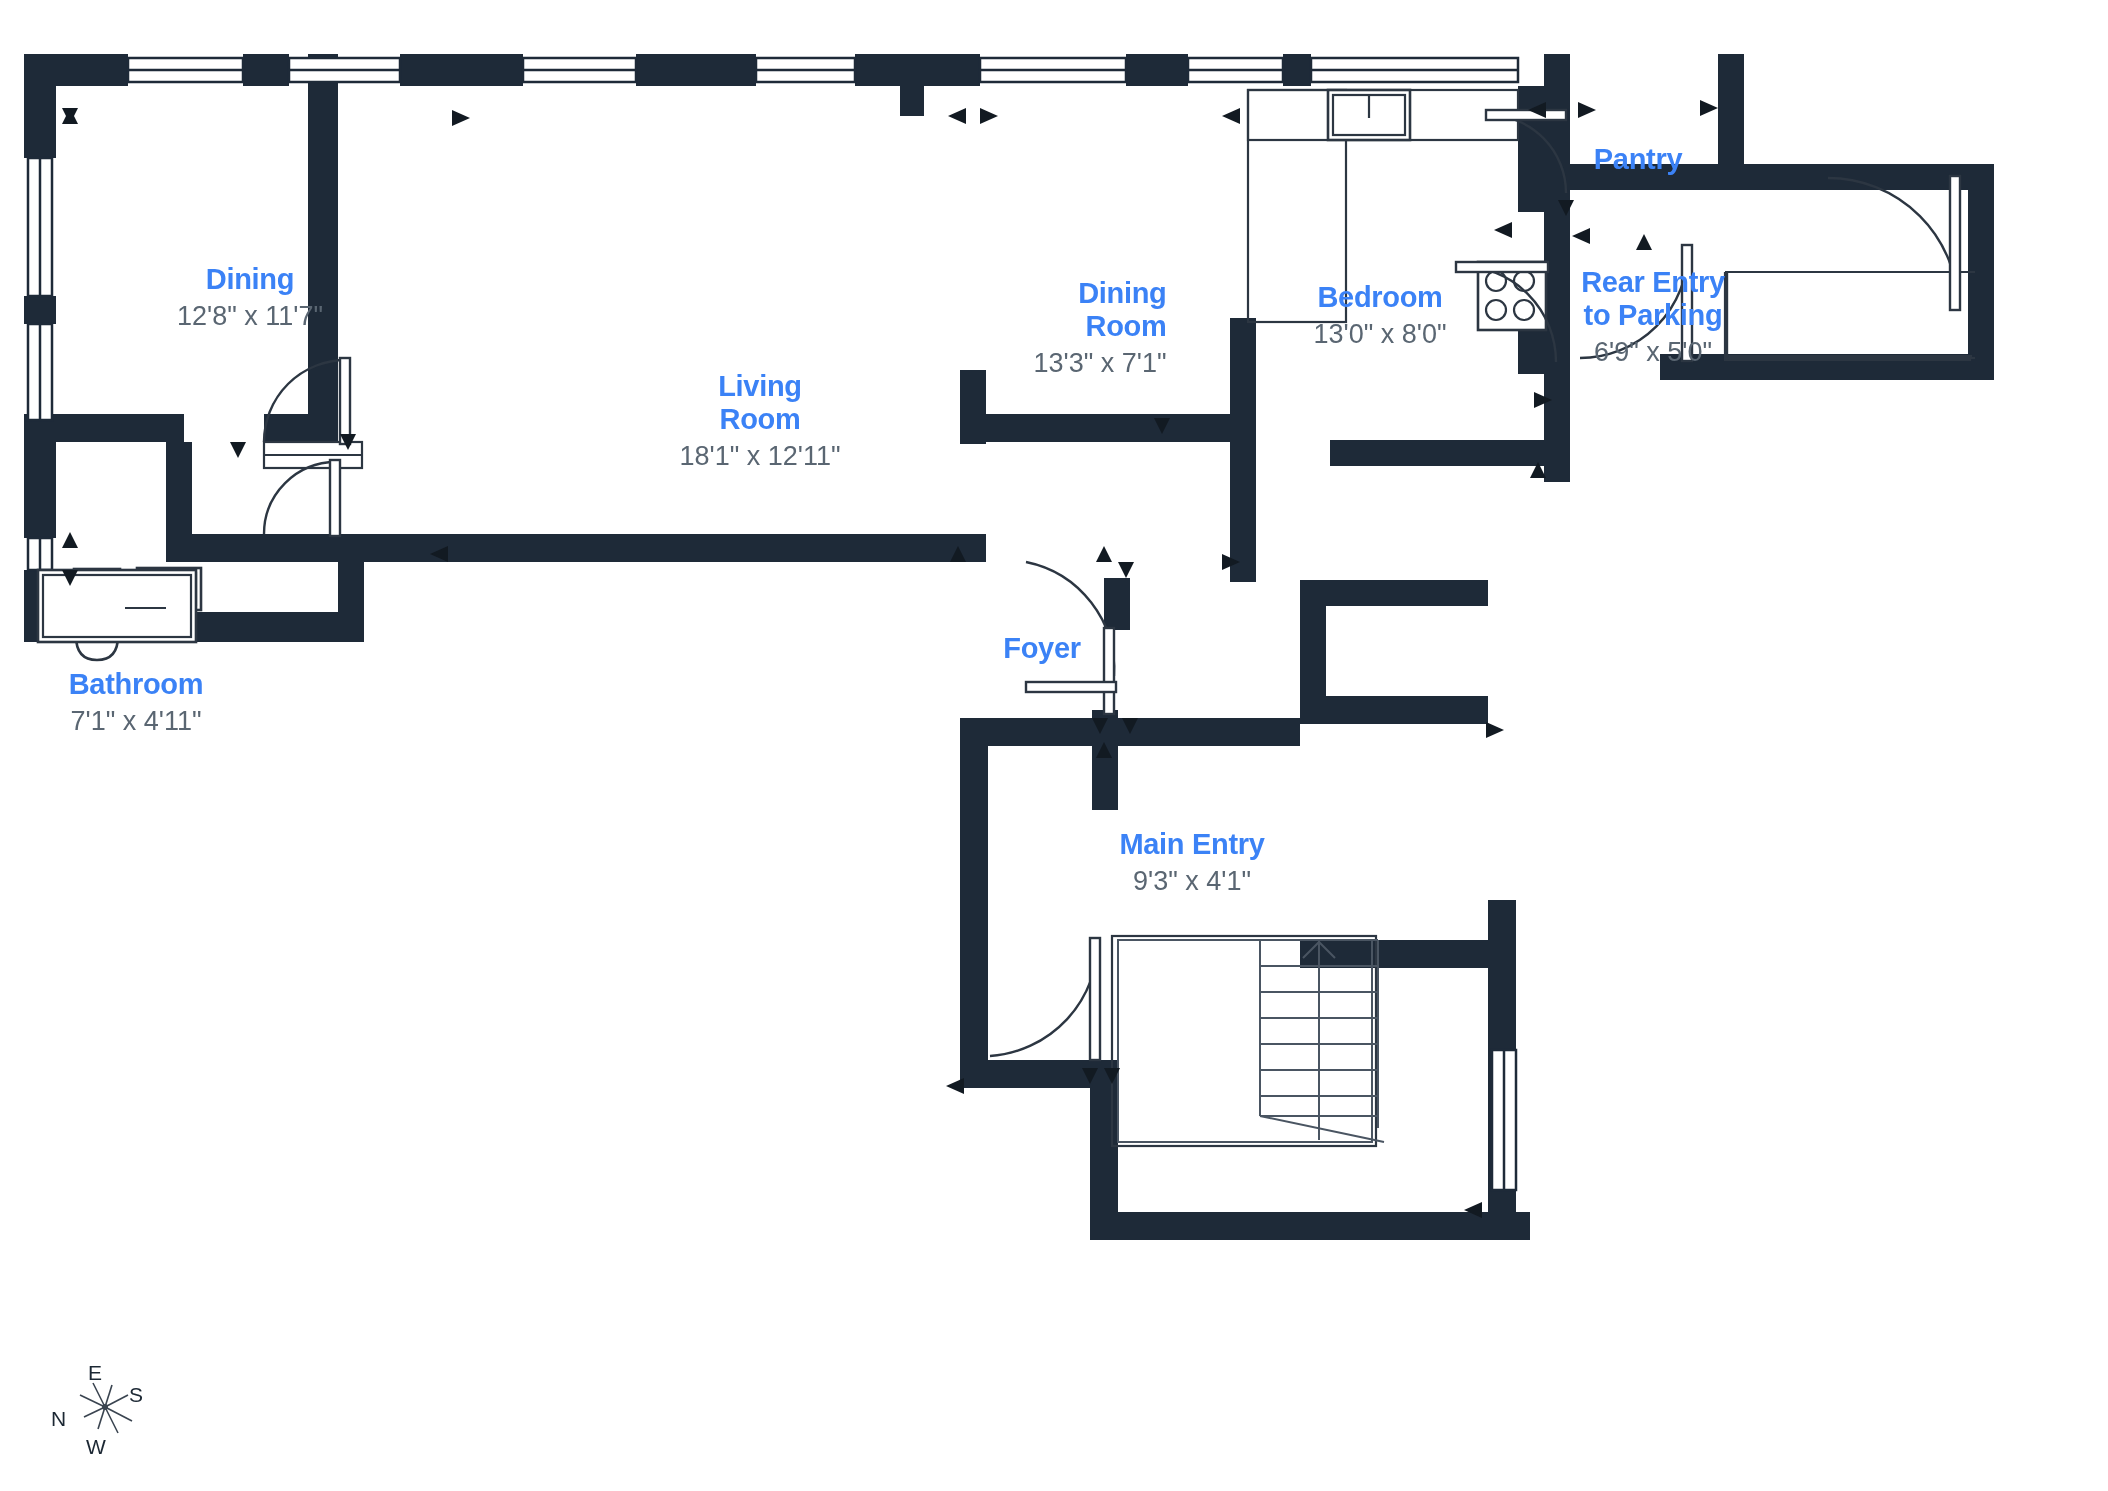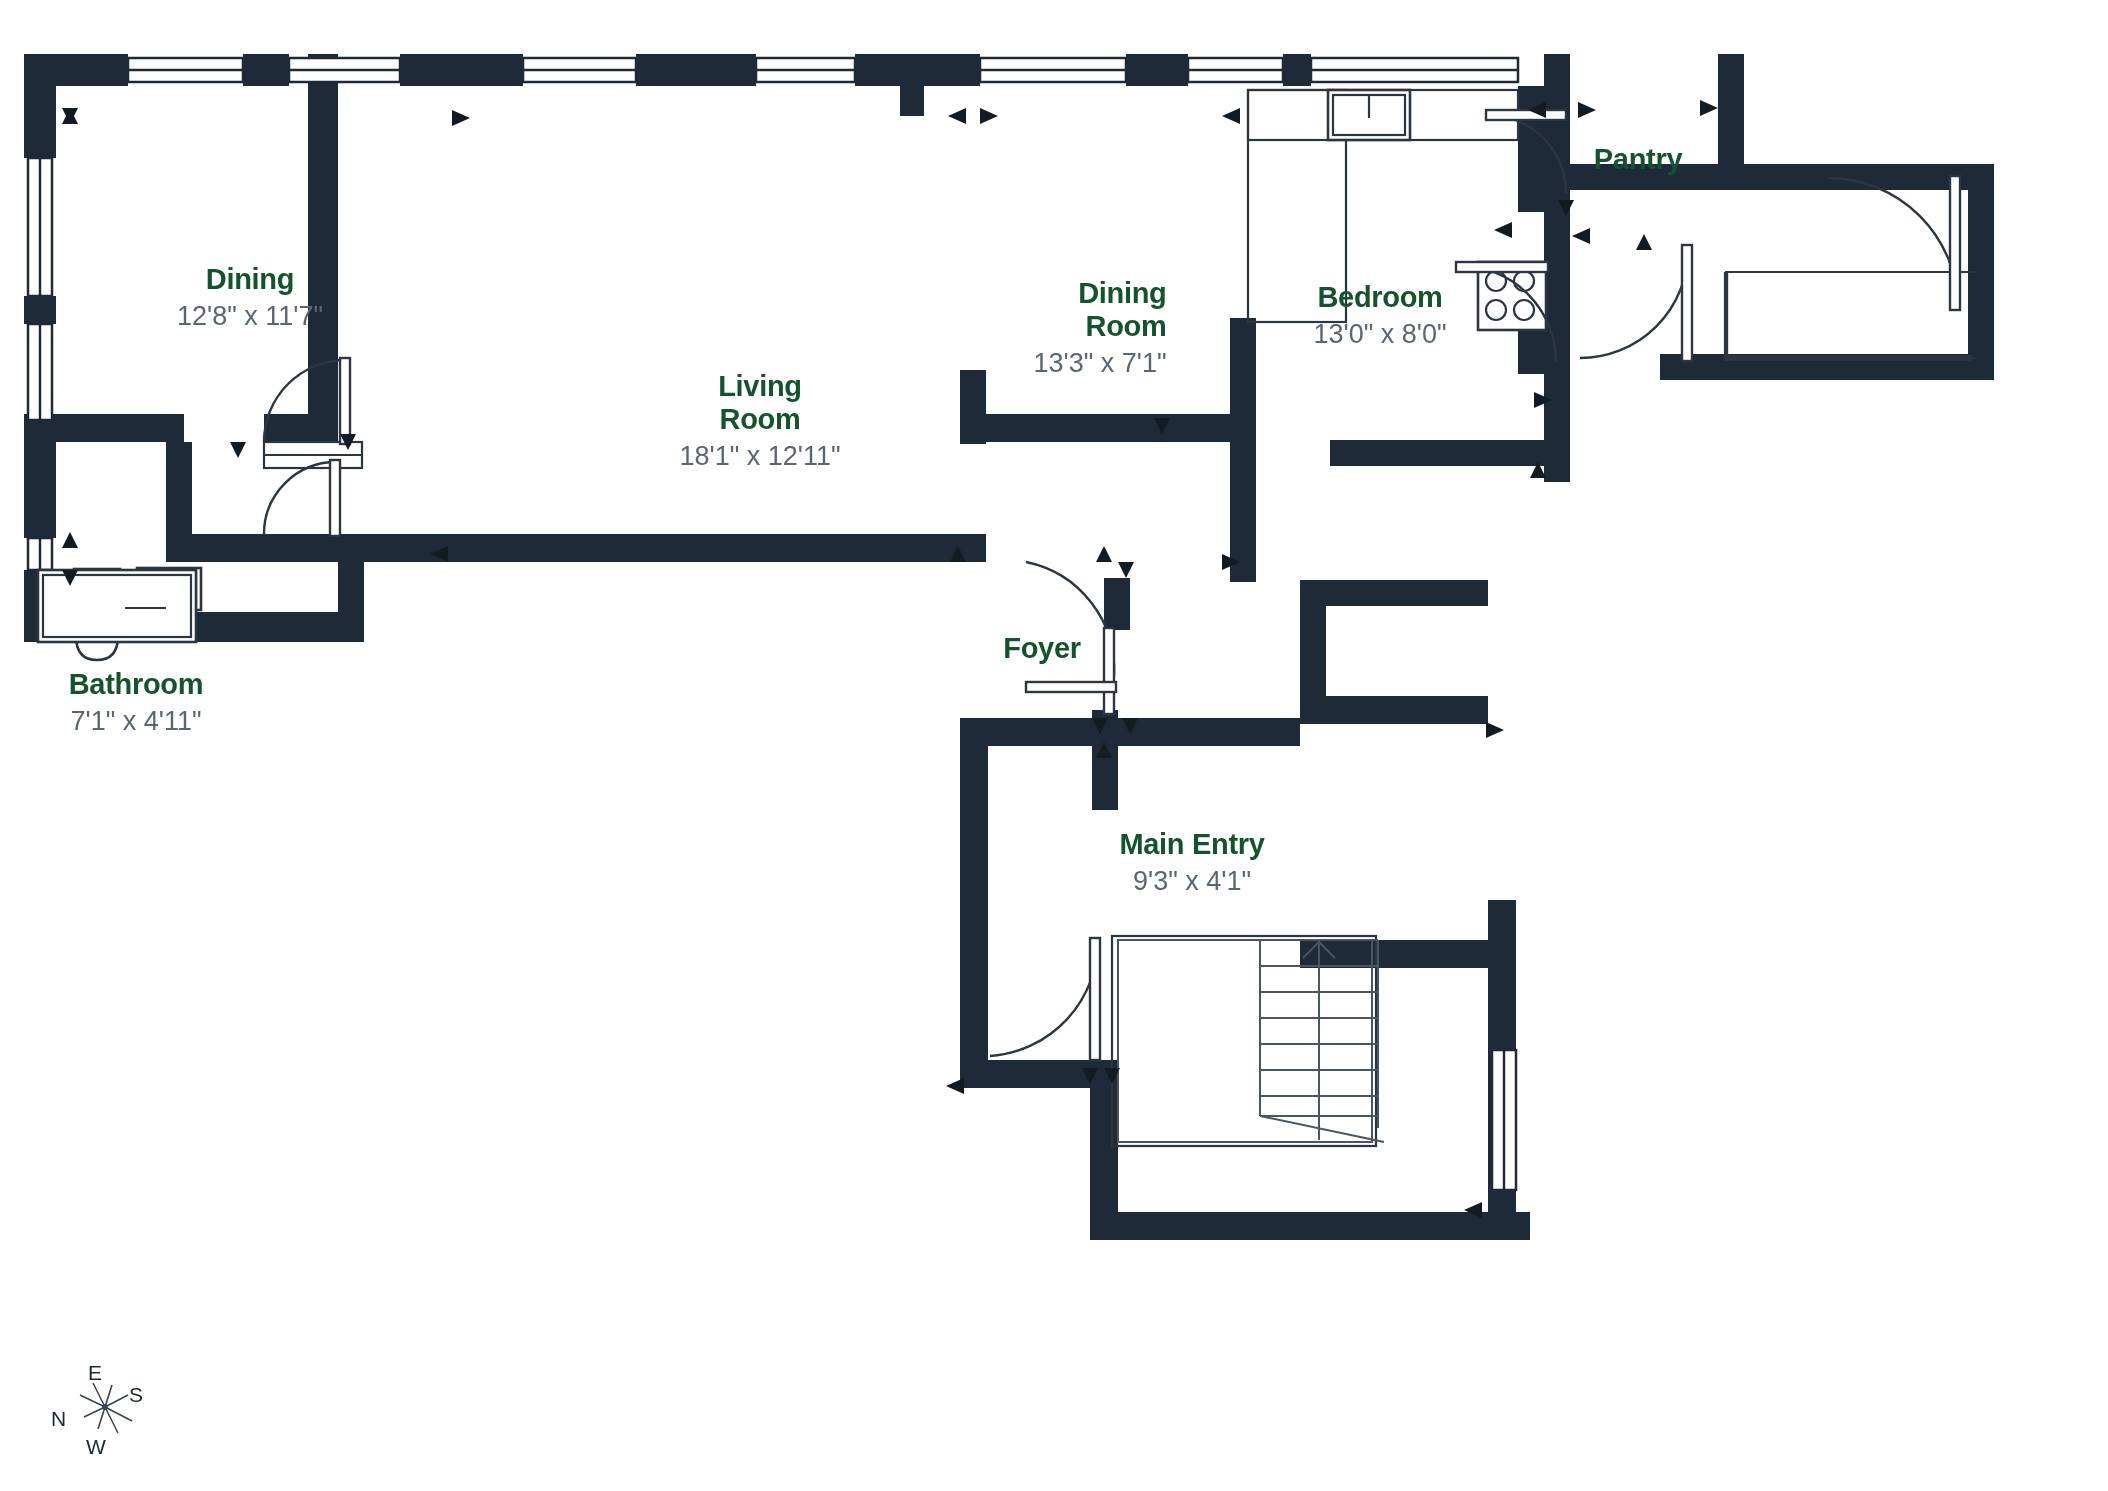--- a/index.html
+++ b/index.html
@@ -30,21 +30,21 @@
   }
   .room-label-group {
     position: absolute;
     text-align: center;
     transform: translate(-50%, 0);
     pointer-events: none;
   }
   .room-name {
     font-family: "Liberation Sans", sans-serif;
     font-weight: bold;
-    color: #14532d;
+    color: #3b82f6;
     font-size: 29px;
     line-height: 1.14;
     letter-spacing: -0.3px;
     white-space: pre-line;
   }
   .room-dims {
     font-family: "Liberation Sans", sans-serif;
     font-weight: normal;
     color: #5a6672;
     font-size: 27px;
@@ -387,20 +387,25 @@
   <div class="room-label-group" style="left:1380px; top:281px;">
     <div class="room-name">Bedroom</div>
     <div class="room-dims">13'0" x 8'0"</div>
   </div>
 
   <div class="room-label-group" style="left:1638px; top:143px;">
     <div class="room-name">Pantry</div>
     <div class="room-dims"></div>
   </div>
 
+  <div class="room-label-group" style="left:1653px; top:266px;">
+    <div class="room-name">Rear Entry
+to Parking</div>
+    <div class="room-dims">6'9" x 5'0"</div>
+  </div>
 
   <div class="room-label-group" style="left:136px; top:668px;">
     <div class="room-name">Bathroom</div>
     <div class="room-dims">7'1" x 4'11"</div>
   </div>
 
   <div class="room-label-group" style="left:1042px; top:632px;">
     <div class="room-name">Foyer</div>
     <div class="room-dims"></div>
   </div>

